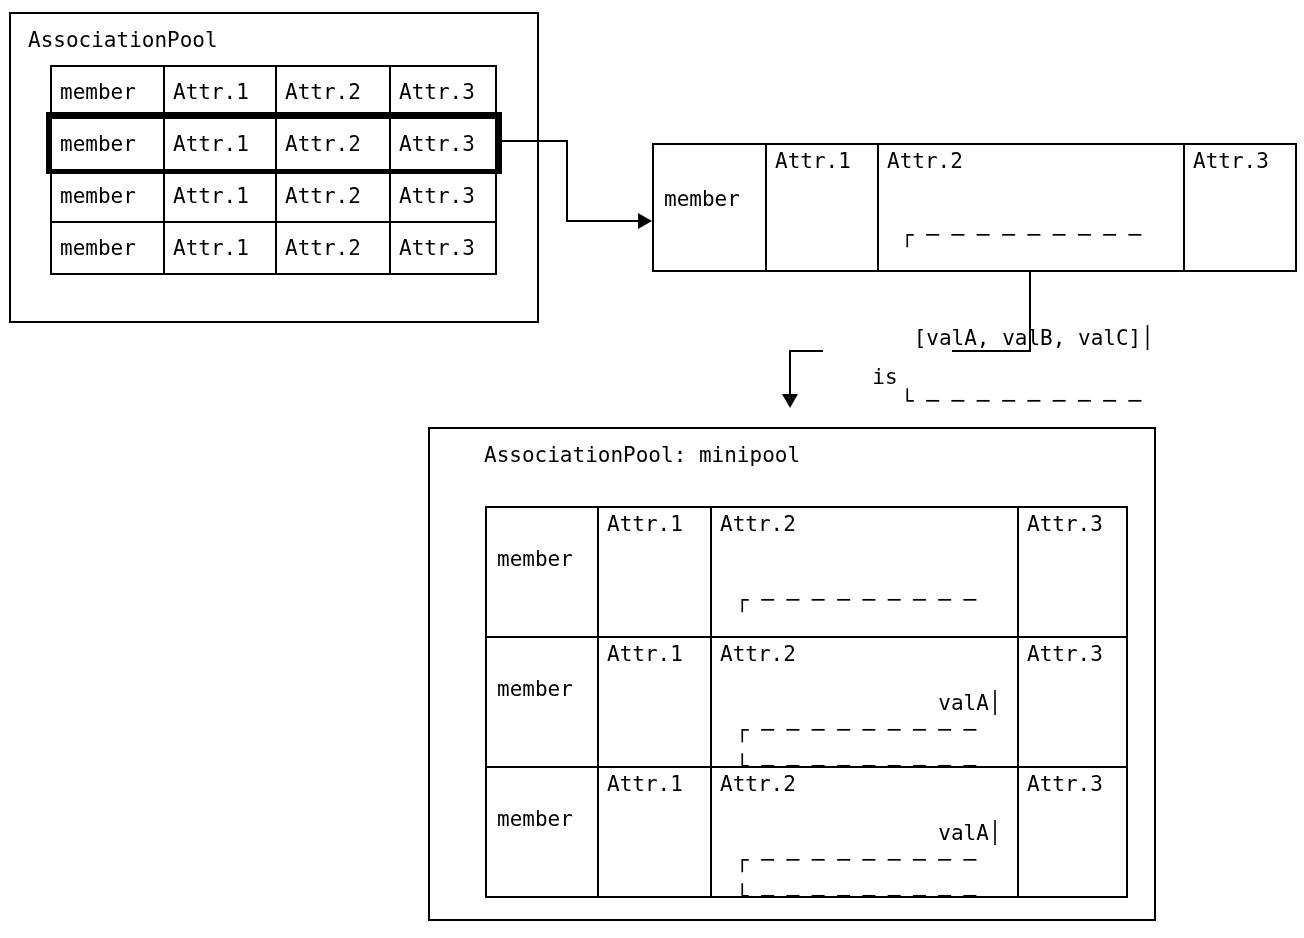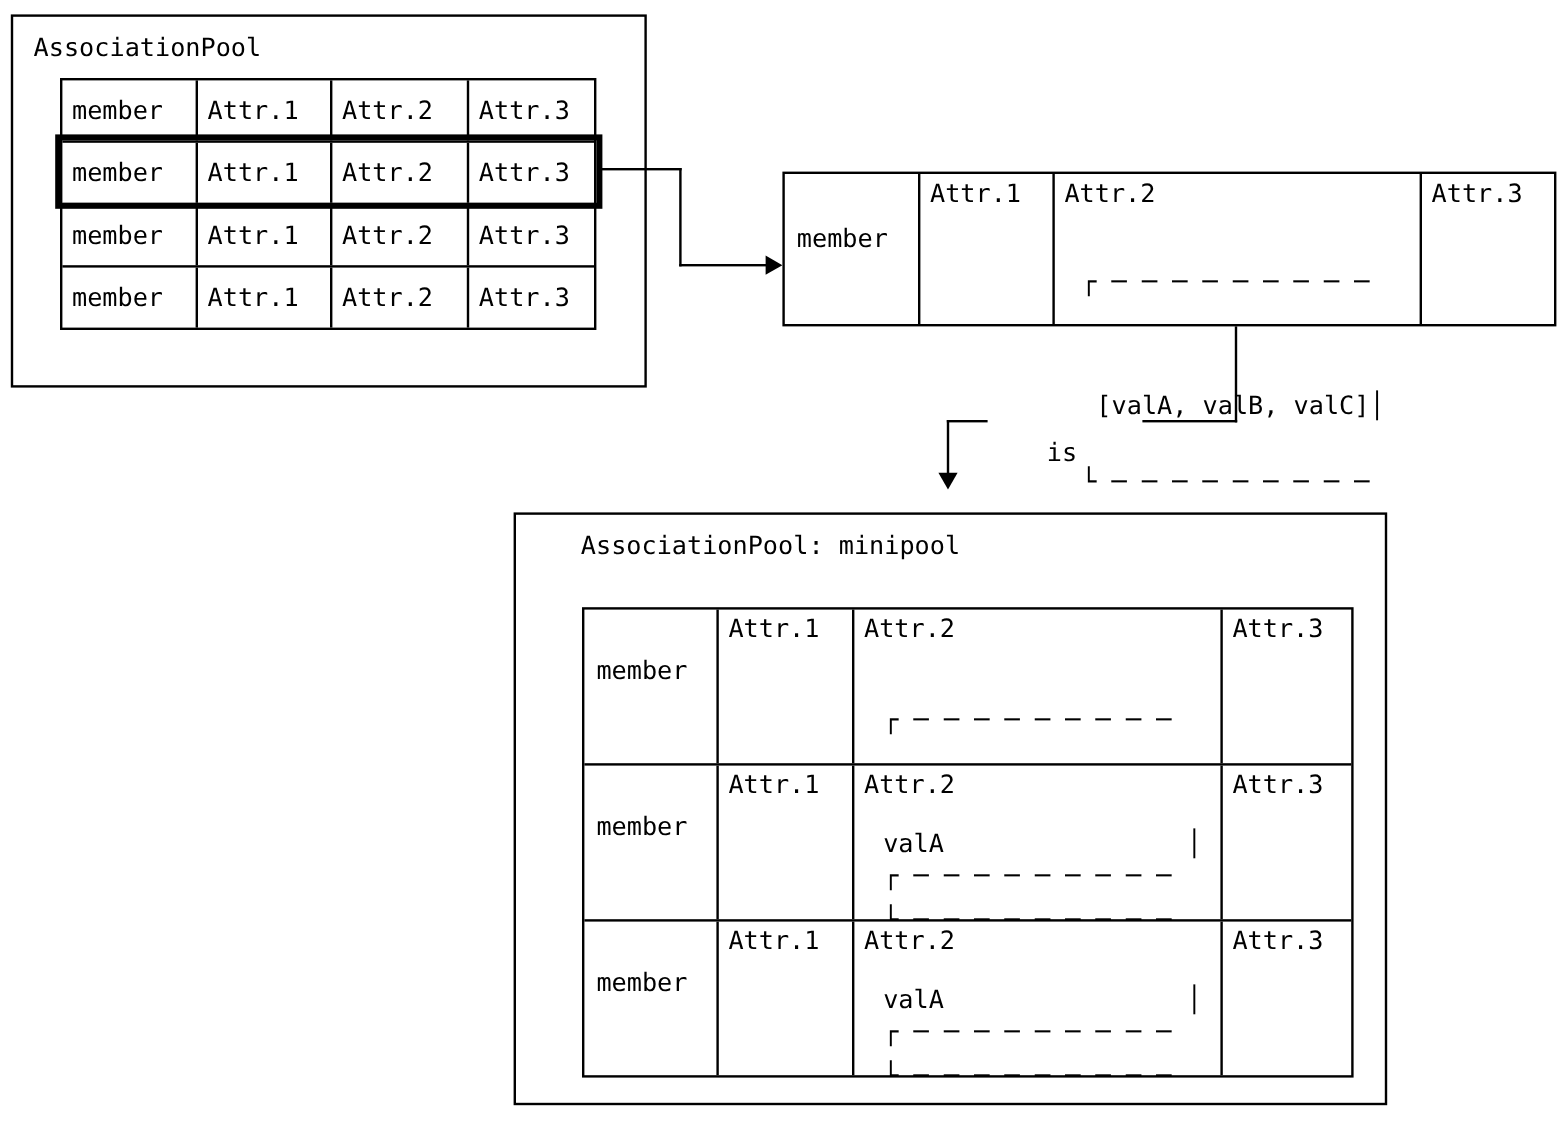--- a/index.html
+++ b/index.html
@@ -32,21 +32,21 @@
   .ecell.a1{width:112px;padding:4px 0 0 8px;}
   .ecell.a2{width:306px;padding:4px 0 0 8px;}
   .ecell.a3{flex:1;border-right:none;padding:4px 0 0 8px;}
 
   
   .dbox{line-height:21px;white-space:pre;}
   .dbox-exp{margin:10px 0 0 14px;width:21ch;}
   .dbox-mini{margin:12px 0 0 16px;width:21ch;}
   .dmid{display:flex;margin-top:40px;}
   .dmid .padch{padding-left:1ch;}
-  .dmid .vcenter{flex:1;text-align:left;}
+  .dmid .vcenter{flex:1;text-align:right;}
   .dmid .bar{width:1ch;}
 
   
   .conn-label{position:absolute;left:810px;top:312px;width:150px;text-align:center;line-height:26px;white-space:pre;}
 
   
   .mini-table{position:absolute;left:485px;top:506px;width:643px;border:2px solid #000;box-sizing:border-box;background:#fff;}
   .mrow{display:flex;height:128px;border-bottom:2px solid #000;}
   .mrow:last-child{border-bottom:none;}
   .mcell{box-sizing:border-box;border-right:2px solid #000;}

